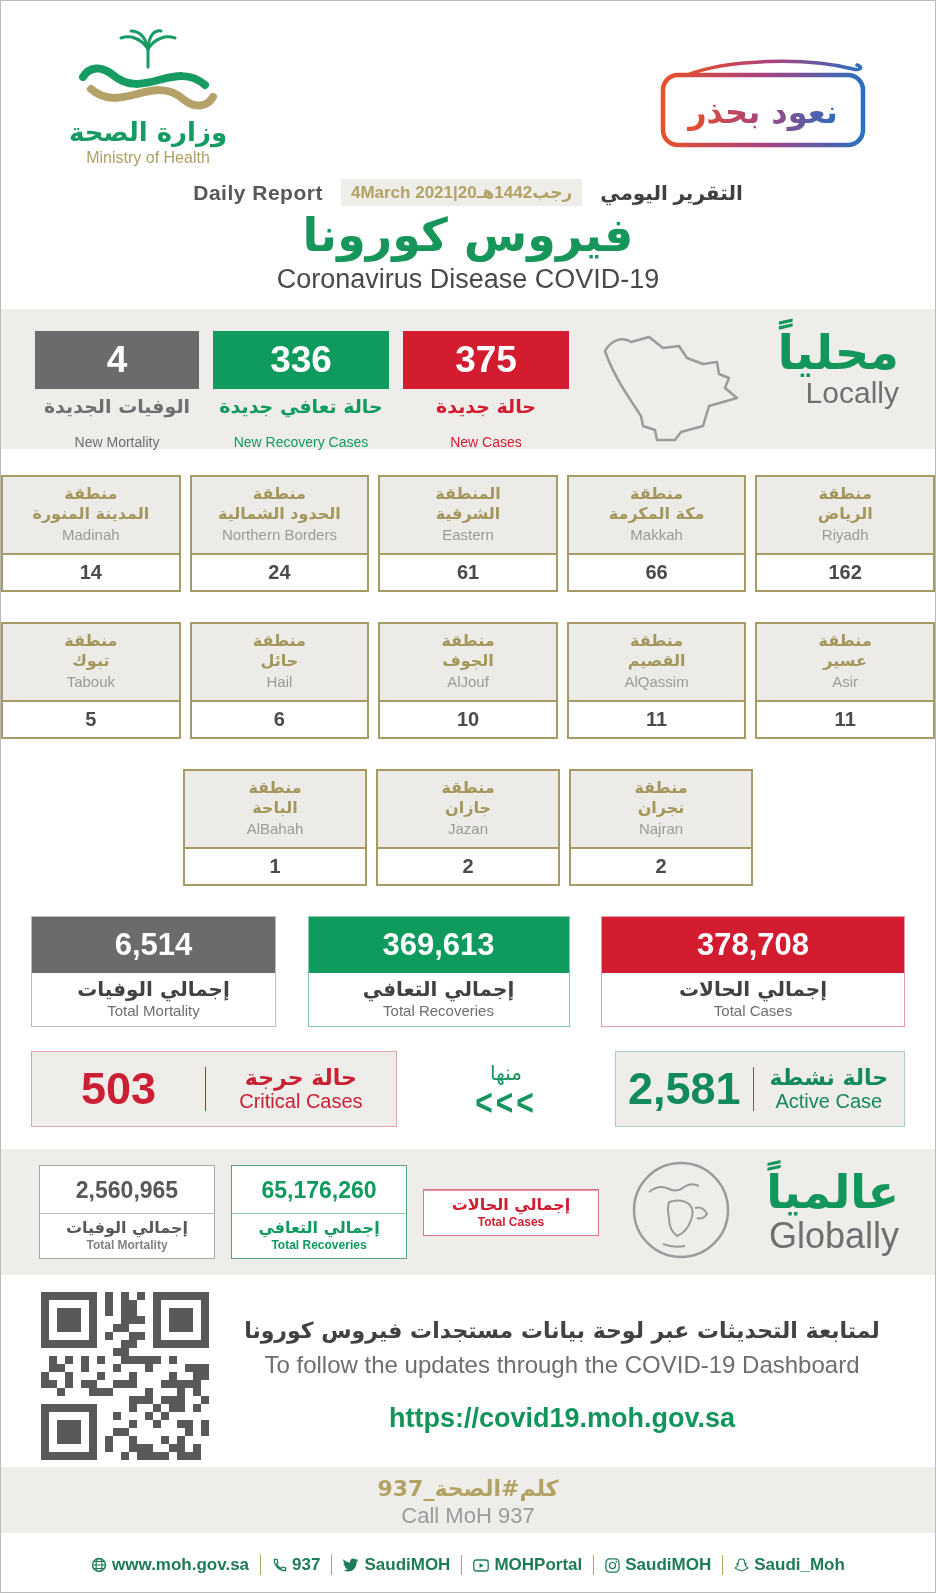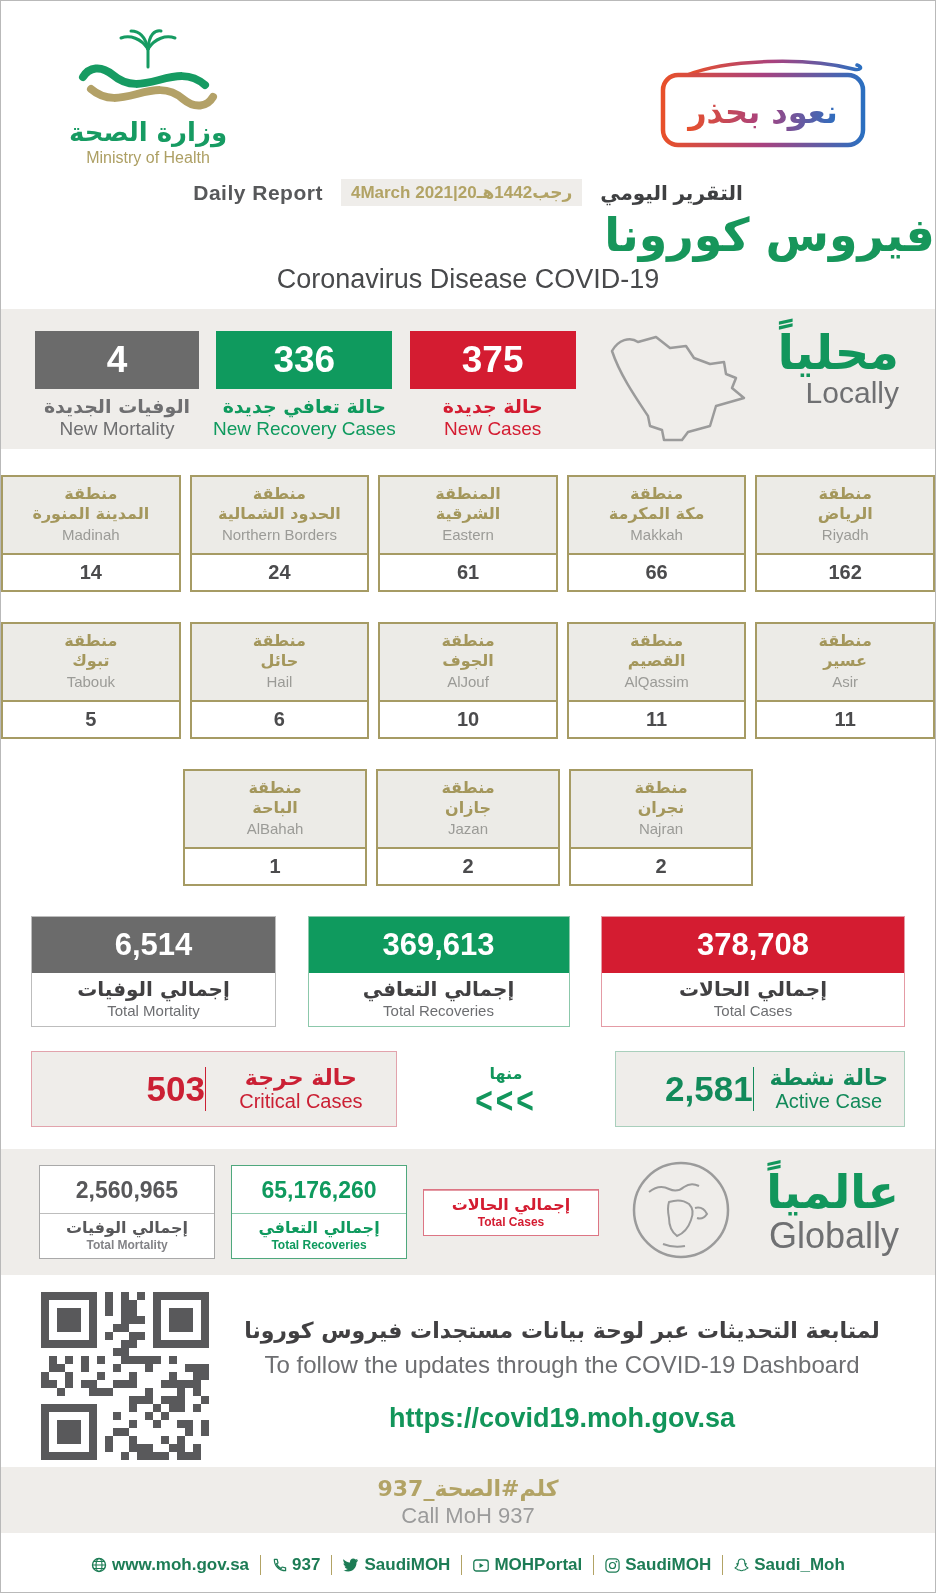--- a/index.html
+++ b/index.html
@@ -12,33 +12,33 @@
   .logo-wrap{width:190px;text-align:center}
   .badge-wrap{width:230px;padding-top:30px}
 
   
   .report-row{display:flex;justify-content:center;align-items:center;gap:18px;margin-top:6px}
   .daily-report-en{font-size:21px;font-weight:700;color:#57585a;letter-spacing:.5px}
   .date-box{background:#efedea;color:#b2a365;font-size:17px;font-weight:700;padding:3px 10px;white-space:nowrap}
   .daily-report-ar{font-size:20px;font-weight:700;color:#3f4042}
 
   
-  .title-ar{color:#17965b;font-size:46px;font-weight:800;margin-top:2px;font-family:"DejaVu Sans",sans-serif}
+  .title-ar{text-align:center;color:#17965b;font-size:46px;font-weight:800;margin-top:2px;font-family:"DejaVu Sans",sans-serif}
   .title-en{text-align:center;color:#48494b;font-size:27px;font-weight:500;margin-top:2px}
 
   
   .band{background:#efedea;width:100%;}
   .locally-band{margin-top:14px;height:140px;display:flex;align-items:flex-start;padding:22px 30px 0 34px;gap:14px}
   .stat{display:flex;flex-direction:column;align-items:center}
   .stat-box{color:#fff;font-size:37px;font-weight:800;display:flex;align-items:center;justify-content:center;height:58px}
   .stat-gray .stat-box{background:#6b6b6b;width:164px}
   .stat-green .stat-box{background:#0f9a5e;width:176px}
   .stat-red .stat-box{background:#d41c31;width:166px}
   .stat-ar{font-size:19px;font-weight:700;margin-top:6px;font-family:"DejaVu Sans",sans-serif}
-  .stat-en{font-size:19px;font-weight:500;margin-top:1px}
+  .stat-en{font-size:14px;font-weight:500;margin-top:17px}
   .stat-gray .stat-ar,.stat-gray .stat-en{color:#6f6f71}
   .stat-green .stat-ar,.stat-green .stat-en{color:#0f9a5e}
   .stat-red .stat-ar,.stat-red .stat-en{color:#d41c31}
   .map-wrap{margin-left:8px;margin-top:-4px}
   .locally-head{flex:1;text-align:right;padding-right:6px;margin-top:-6px}
   .locally-head .h-ar{color:#12965c;font-size:48px;font-weight:800;line-height:1.15;font-family:"DejaVu Sans",sans-serif}
   .locally-head .h-en{color:#6f7072;font-size:30px;font-weight:500;margin-top:-4px}
 
   
   .regions{margin-top:26px}
@@ -58,31 +58,31 @@
   .tcard .ten{color:#6d6e71;font-size:15px;margin-top:1px}
   .t-gray{width:245px;border-color:#bdbdbd}.t-gray .thead{background:#6b6b6b}
   .t-green{width:262px;border-color:#8cc8ab}.t-green .thead{background:#0f9a5e}
   .t-red{width:304px;border-color:#e49ba5}.t-red .thead{background:#d41c31}
 
   
   .ac-row{display:flex;align-items:center;padding:0 30px;margin-top:24px}
   .ac-box{height:76px;background:#efedea;display:flex;align-items:center;justify-content:center}
   .ac-critical{width:366px;border:1px solid #e2a3ac}
   .ac-active{width:290px;border:1px solid #a9cfbc}
-  .ac-num{font-size:35px;font-weight:800;flex:1;text-align:right}
+  .ac-num{font-size:45px;font-weight:800;flex:1;text-align:center}
   .ac-div{width:1px;height:44px}
   .ac-labels{flex:1.1;text-align:center;line-height:1.15}
   .ac-ar{font-size:22px;font-weight:700;font-family:"DejaVu Sans",sans-serif}
   .ac-en{font-size:20px;font-weight:500}
   .ac-critical .ac-num,.ac-critical .ac-ar,.ac-critical .ac-en{color:#cb2034}
   .ac-critical .ac-div{background:#cb2034}
   .ac-active .ac-num,.ac-active .ac-ar,.ac-active .ac-en{color:#128a5a}
   .ac-active .ac-div{background:#128a5a}
   .ac-mid{flex:1;text-align:center;color:#12965c}
-  .ac-mid .minha{font-size:16px;font-weight:700;font-family:"DejaVu Sans",sans-serif}
+  .ac-mid .minha{font-size:20px;font-weight:400;font-family:"DejaVu Sans",sans-serif}
   .ac-mid .chev{font-size:30px;font-weight:800;letter-spacing:3px;line-height:1;transform:scaleY(1.25);display:inline-block;margin-top:2px}
 
   
   .global-band{margin-top:22px;height:126px;display:flex;align-items:center;padding:0 34px 0 38px;gap:16px}
   .gcard{background:#fff;text-align:center;width:176px;border:1px solid}
   .gcard .gnum{font-size:23px;font-weight:800;padding:11px 2px 9px}
   .gcard .grule{height:1px;margin:0 0}
   .gcard .gar{font-size:16px;font-weight:700;margin-top:4px;font-family:"DejaVu Sans",sans-serif}
   .gcard .gen{font-size:12px;font-weight:700;padding-bottom:6px;margin-top:1px}
   .g-gray{border-color:#a9a9a9}.g-gray .gnum,.g-gray .gar{color:#58585a}.g-gray .gen{color:#838387}.g-gray .grule{background:#bdbdbd}

